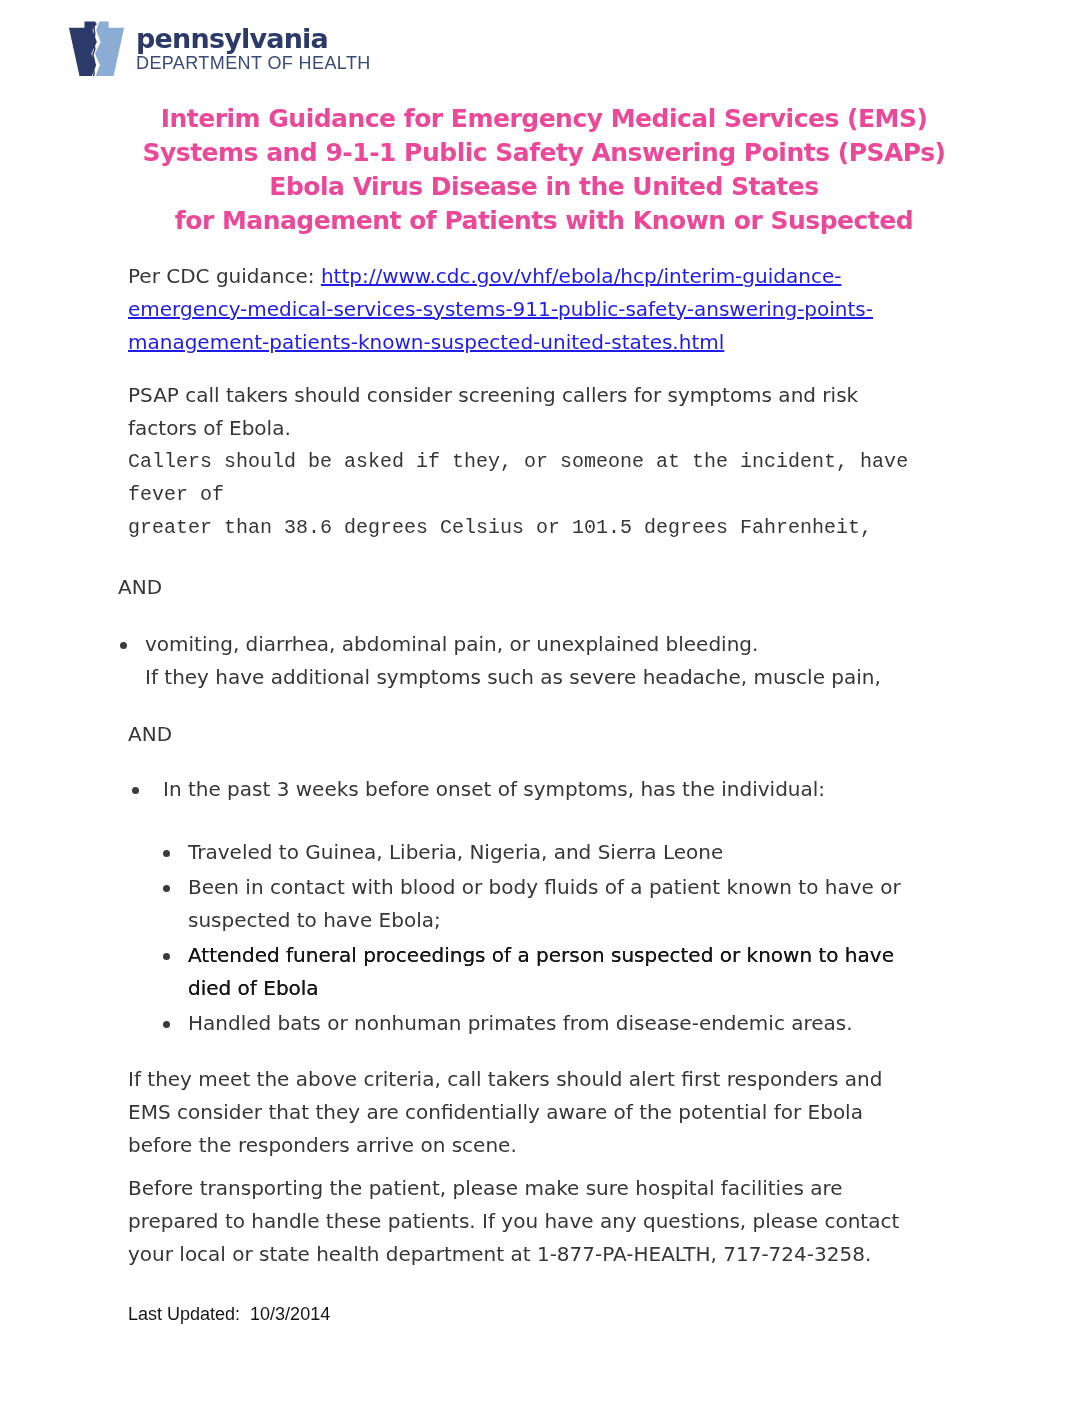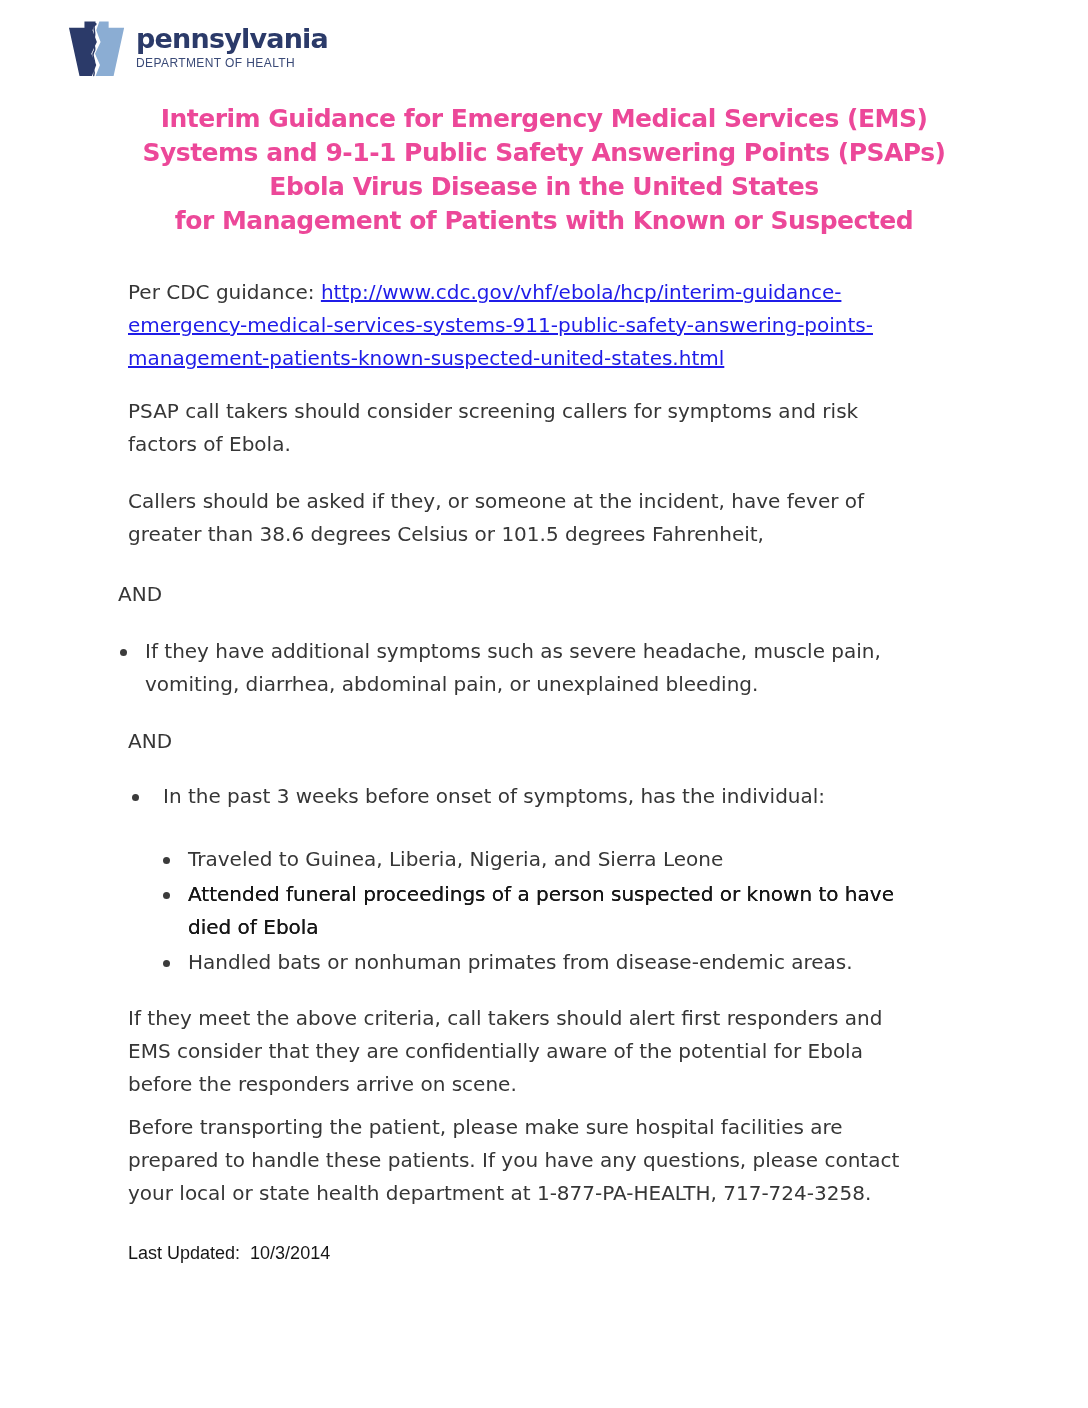--- a/index.html
+++ b/index.html
@@ -14,41 +14,41 @@
   }
   
   .logo{display:flex;align-items:flex-start;margin:16px 0 0 64px;}
   .logo svg{display:block;}
   .logo-text{margin-left:10px;margin-top:8px;}
   .brand{
     font-size:27px;font-weight:bold;letter-spacing:-0.8px;
     color:#2b3a69;line-height:30px;
   }
   .brand-sub{
-    font-size:12px;letter-spacing:0.4px;
+    font-size:18px;letter-spacing:0.4px;
     color:#3a4a77;line-height:16px;margin-top:1px;
     font-family:"Liberation Sans",sans-serif;
   }
   
   .doc-title{
     margin-top:16px;
     text-align:center;
     font-weight:bold;
     font-size:25px;
     letter-spacing:-0.5px;
     line-height:34px;
     color:#ec4899;
   }
   
   .content{margin-left:118px;width:842px;font-size:20px;line-height:33px;}
   .para{margin-left:10px;}
-  .intro{margin-top:38px;}
+  .intro{margin-top:22px;}
   .intro a{color:#1f1ce8;text-decoration:underline;}
   .p1{margin-top:20px;}
-  .p2{margin-top:24px;}
+  .p2{font-family:Liberation Mono, monospace;}
   .and1{margin-top:27px;}
   .and2{margin-top:24px;margin-left:10px;}
   
   .b-row{display:flex;}
   .dot{
     flex:0 0 auto;width:7px;height:7px;border-radius:50%;
     background:#3b3b3b;margin-top:14px;
   }
   .lvl1{margin-top:24px;margin-left:2px;}
   .lvl1 .dot{margin-right:18px;}
@@ -117,38 +117,45 @@
     <div class="para p2">
       <div>Callers should be asked if they, or someone at the incident, have fever of</div>
       <div>greater than 38.6 degrees Celsius or 101.5 degrees Fahrenheit,</div>
     </div>
 
     <div class="and1">AND</div>
 
     <div class="b-row lvl1">
       <span class="dot"></span>
       <div>
+        <div>vomiting, diarrhea, abdominal pain, or unexplained bleeding.</div>
         <div>If they have additional symptoms such as severe headache, muscle pain,</div>
-        <div>vomiting, diarrhea, abdominal pain, or unexplained bleeding.</div>
       </div>
     </div>
 
     <div class="and2">AND</div>
 
     <div class="b-row lvl2">
       <span class="dot"></span>
       <div>
         <div>In the past 3 weeks before onset of symptoms, has the individual:</div>
       </div>
     </div>
 
     <div class="b-row sub sub-first">
       <span class="dot"></span>
       <div>
         <div>Traveled to Guinea, Liberia, Nigeria, and Sierra Leone</div>
+      </div>
+    </div>
+    <div class="b-row sub">
+      <span class="dot"></span>
+      <div>
+        <div>Been in contact with blood or body fluids of a patient known to have or</div>
+        <div>suspected to have Ebola;</div>
       </div>
     </div>
     <div class="b-row sub">
       <span class="dot"></span>
       <div class="emph">
         <div>Attended funeral proceedings of a person suspected or known to have</div>
         <div>died of Ebola</div>
       </div>
     </div>
     <div class="b-row sub">

